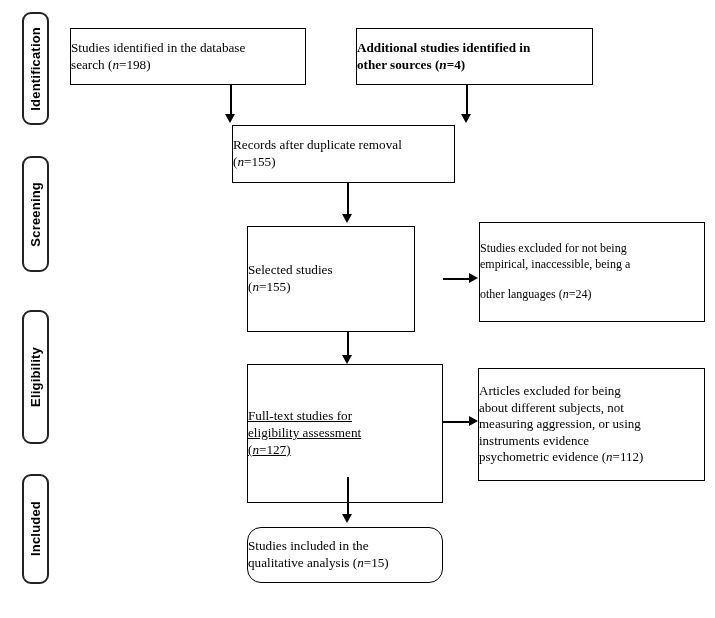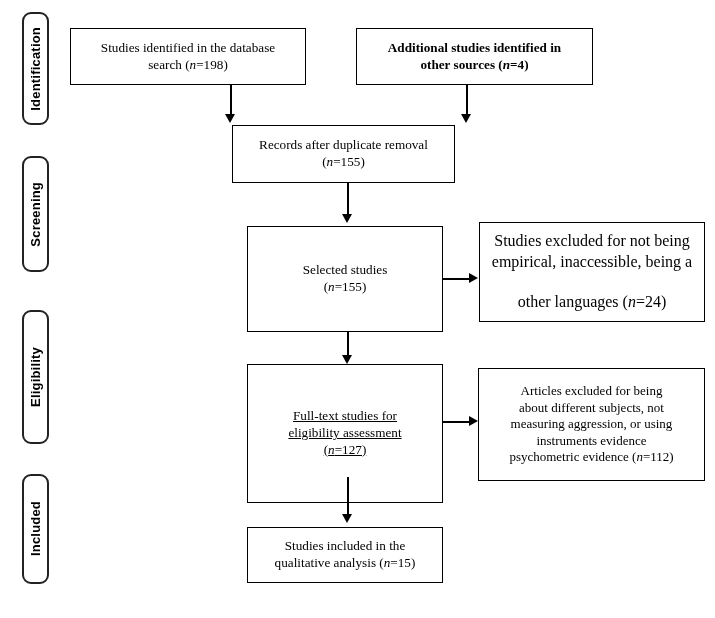--- a/index.html
+++ b/index.html
@@ -44,21 +44,21 @@
 
   
   .flow-box {
     position: absolute;
     border: 1.6px solid #000000;
     background: #ffffff;
     box-sizing: border-box;
     display: flex;
     align-items: center;
     justify-content: center;
-    text-align: center;
+    text-align: left;
     font-size: 13.2px;
     line-height: 1.28;
     padding: 3px 0;
   }
   .flow-box .txt {
     display: block;
     width: 100%;
   }
   .flow-box i {
     font-style: italic;
@@ -136,31 +136,31 @@
   <div class="flow-box" style="left:232px; top:125px; width:223px; height:58px;">
     <span class="txt">
       <span>Records after duplicate removal</span><br>
       <span>(</span><i>n</i><span>=155)</span>
     </span>
   </div>
 
   <div class="v-line" style="left:347px; top:183px; width:1.6px; height:32px;"></div>
   <div class="arrow-down" style="left:342px; top:214px;"></div>
 
-  <div class="flow-box" style="left:247px; top:226px; width:196px; height:106px;">
+  <div class="flow-box" style="left:247px; top:226px; width:168px; height:106px;">
     <span class="txt">
       <span>Selected studies</span><br>
       <span>(</span><i>n</i><span>=155)</span>
     </span>
   </div>
 
   <div class="h-line" style="left:443px; top:278px; width:27px; height:1.6px;"></div>
   <div class="arrow-right" style="left:469px; top:273px;"></div>
 
-  <div class="flow-box" style="left:479px; top:222px; width:226px; height:100px; font-size:16px;">
+  <div class="flow-box" style="left:479px; top:222px; width:226px; height:100px; font-size:12px;">
     <span class="txt">
       <span>Studies excluded for not being</span><br>
       <span>empirical, inaccessible, being a</span><br>
       <br>
       <span>other languages (</span><i>n</i><span>=24)</span>
     </span>
   </div>
 
   <div class="v-line" style="left:347px; top:332px; width:1.6px; height:24px;"></div>
   <div class="arrow-down" style="left:342px; top:355px;"></div>
@@ -182,20 +182,20 @@
       <span>about different subjects, not</span><br>
       <span>measuring aggression, or using</span><br>
       <span>instruments evidence</span><br>
       <span>psychometric evidence (</span><i>n</i><span>=112)</span>
     </span>
   </div>
 
   <div class="v-line" style="left:347px; top:477px; width:1.6px; height:38px;"></div>
   <div class="arrow-down" style="left:342px; top:514px;"></div>
 
-  <div class="flow-box" style="left:247px; top:527px; width:196px; height:56px;">
+  <div class="flow-box" style="left:247px; top:527px; width:196px; height:56px;border-radius:14px;">
     <span class="txt">
       <span>Studies included in the</span><br>
       <span>qualitative analysis (</span><i>n</i><span>=15)</span>
     </span>
   </div>
 
 </div>
 
 </body></html>

